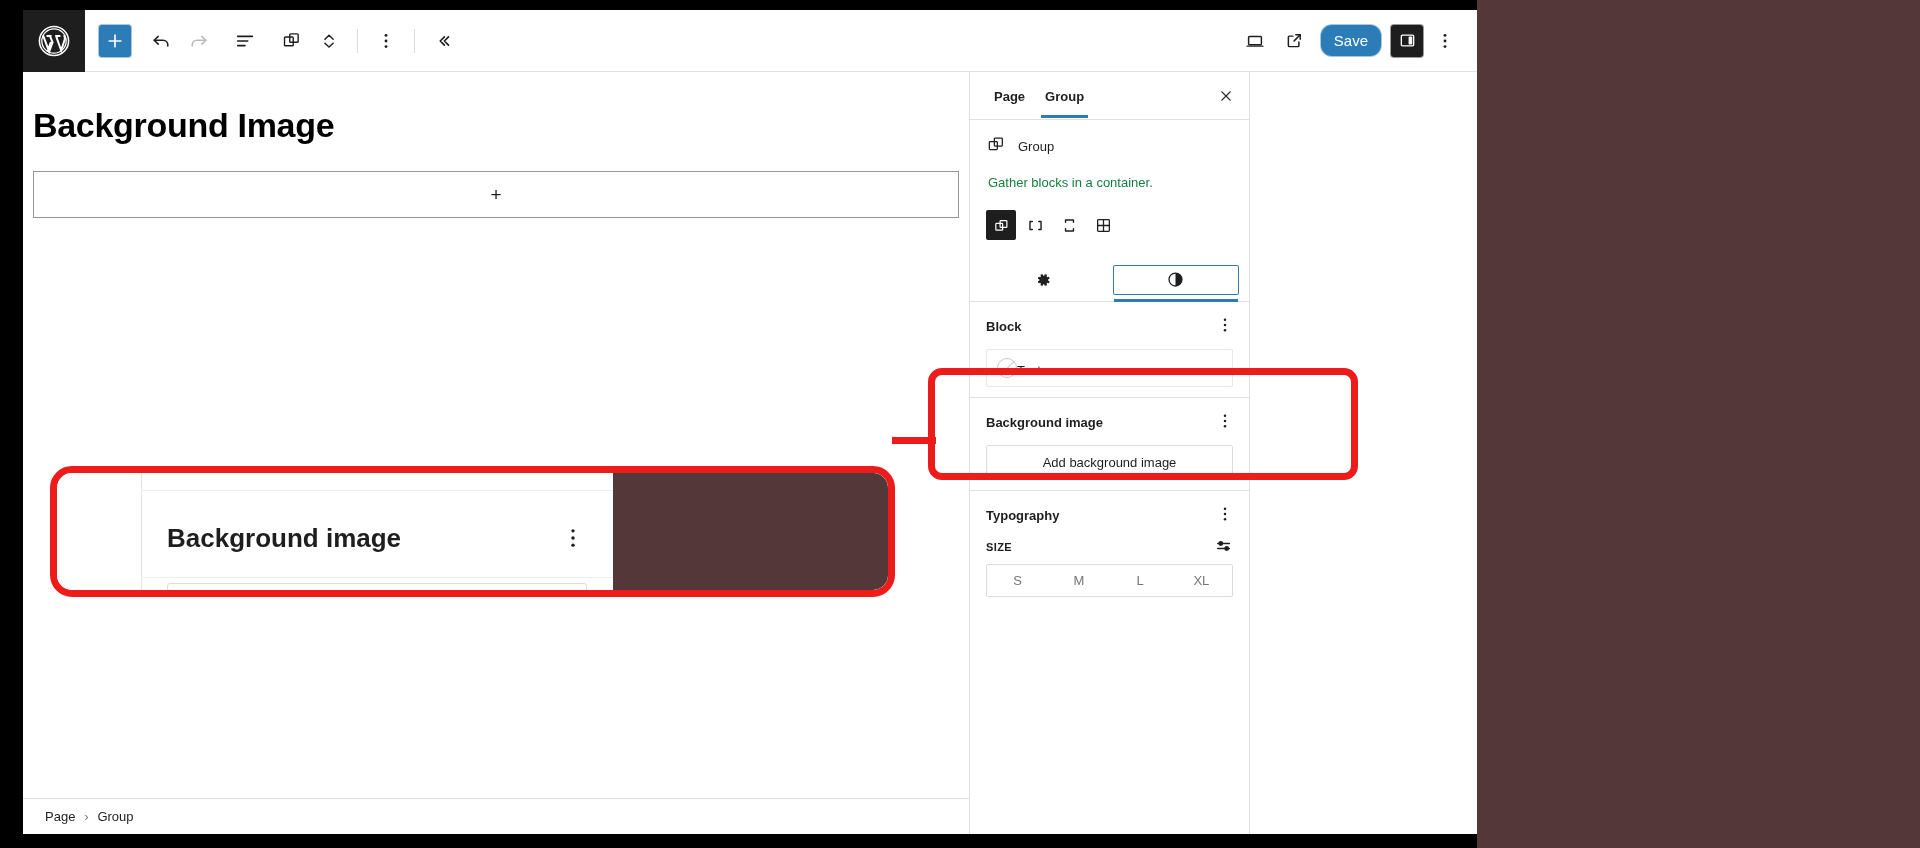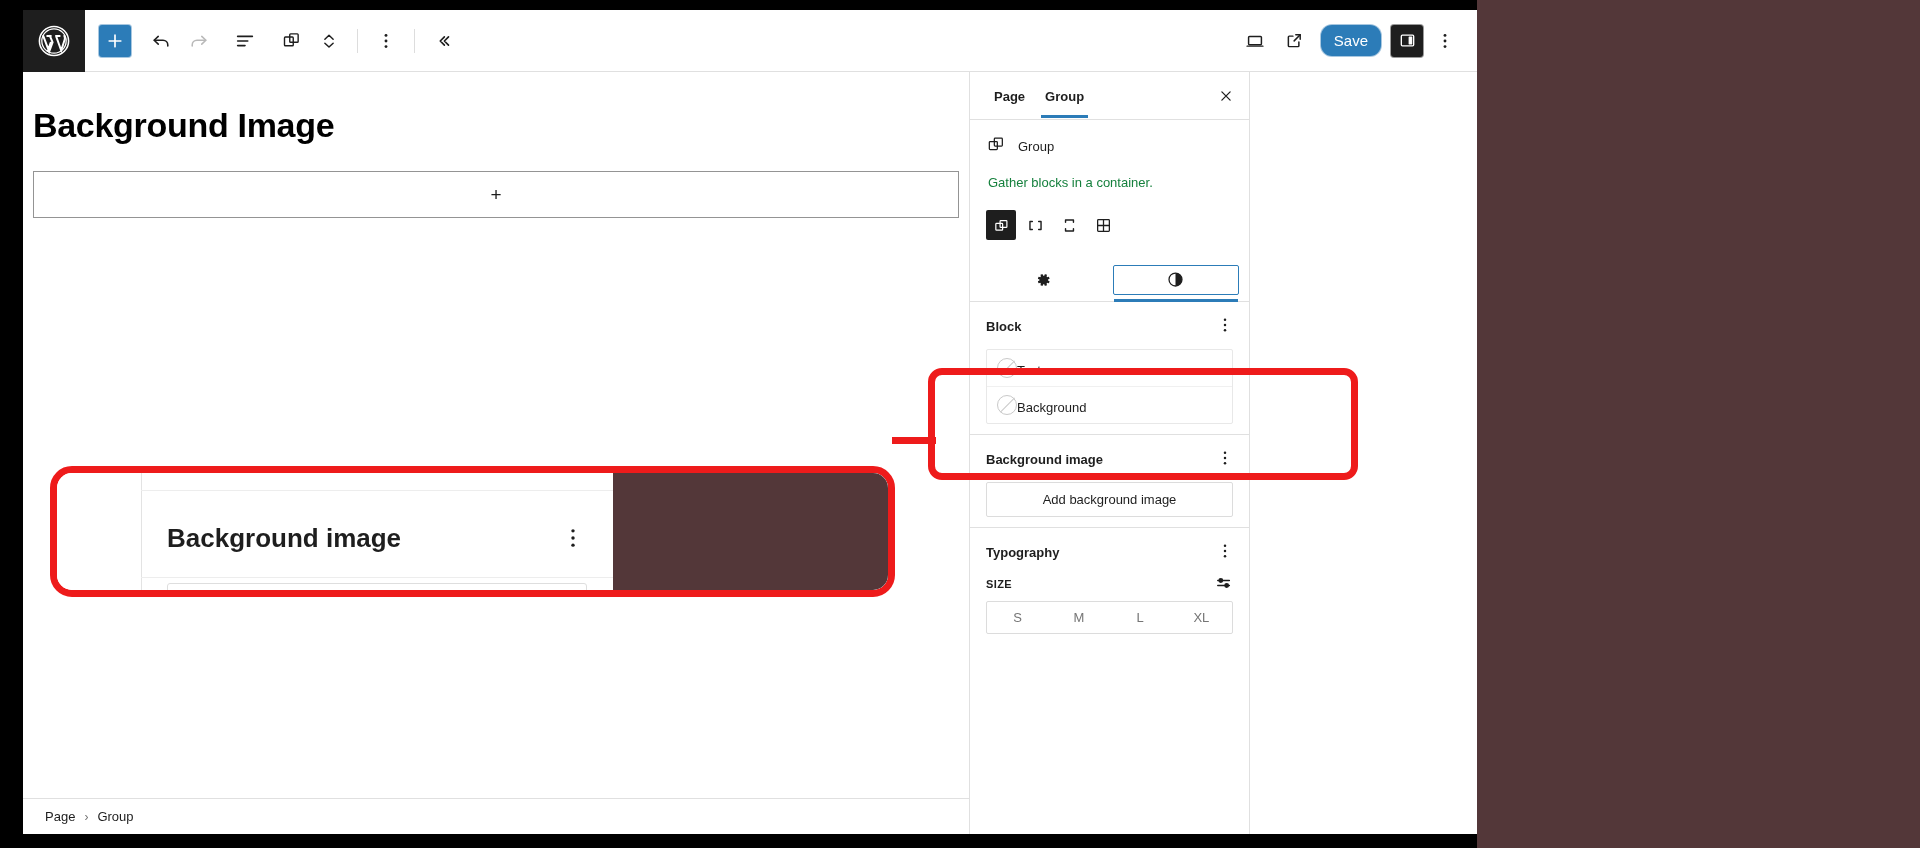--- a/index.html
+++ b/index.html
@@ -519,24 +519,20 @@
                   <circle cx="8" cy="9" r="1.25"></circle>
                   <circle cx="8" cy="14.2" r="1.25"></circle>
               </svg>
             </span>
           </div>
           <div class="color-list">
             <div class="color-row">
               <span class="swatch-none"></span>
               <span class="color-label">Text</span>
             </div>
-            <div class="color-row">
-              <span class="swatch-none"></span>
-              <span class="color-label">Background</span>
-            </div>
           </div>
         </div>
 
         <div class="panel">
           <div class="panel-head">
             <span>Background image</span>
             <span class="dots">
               <svg width="16" height="18" viewBox="0 0 16 18" fill="#1e1e1e">
                 <circle cx="8" cy="3.8" r="1.25"></circle>
                   <circle cx="8" cy="9" r="1.25"></circle>

